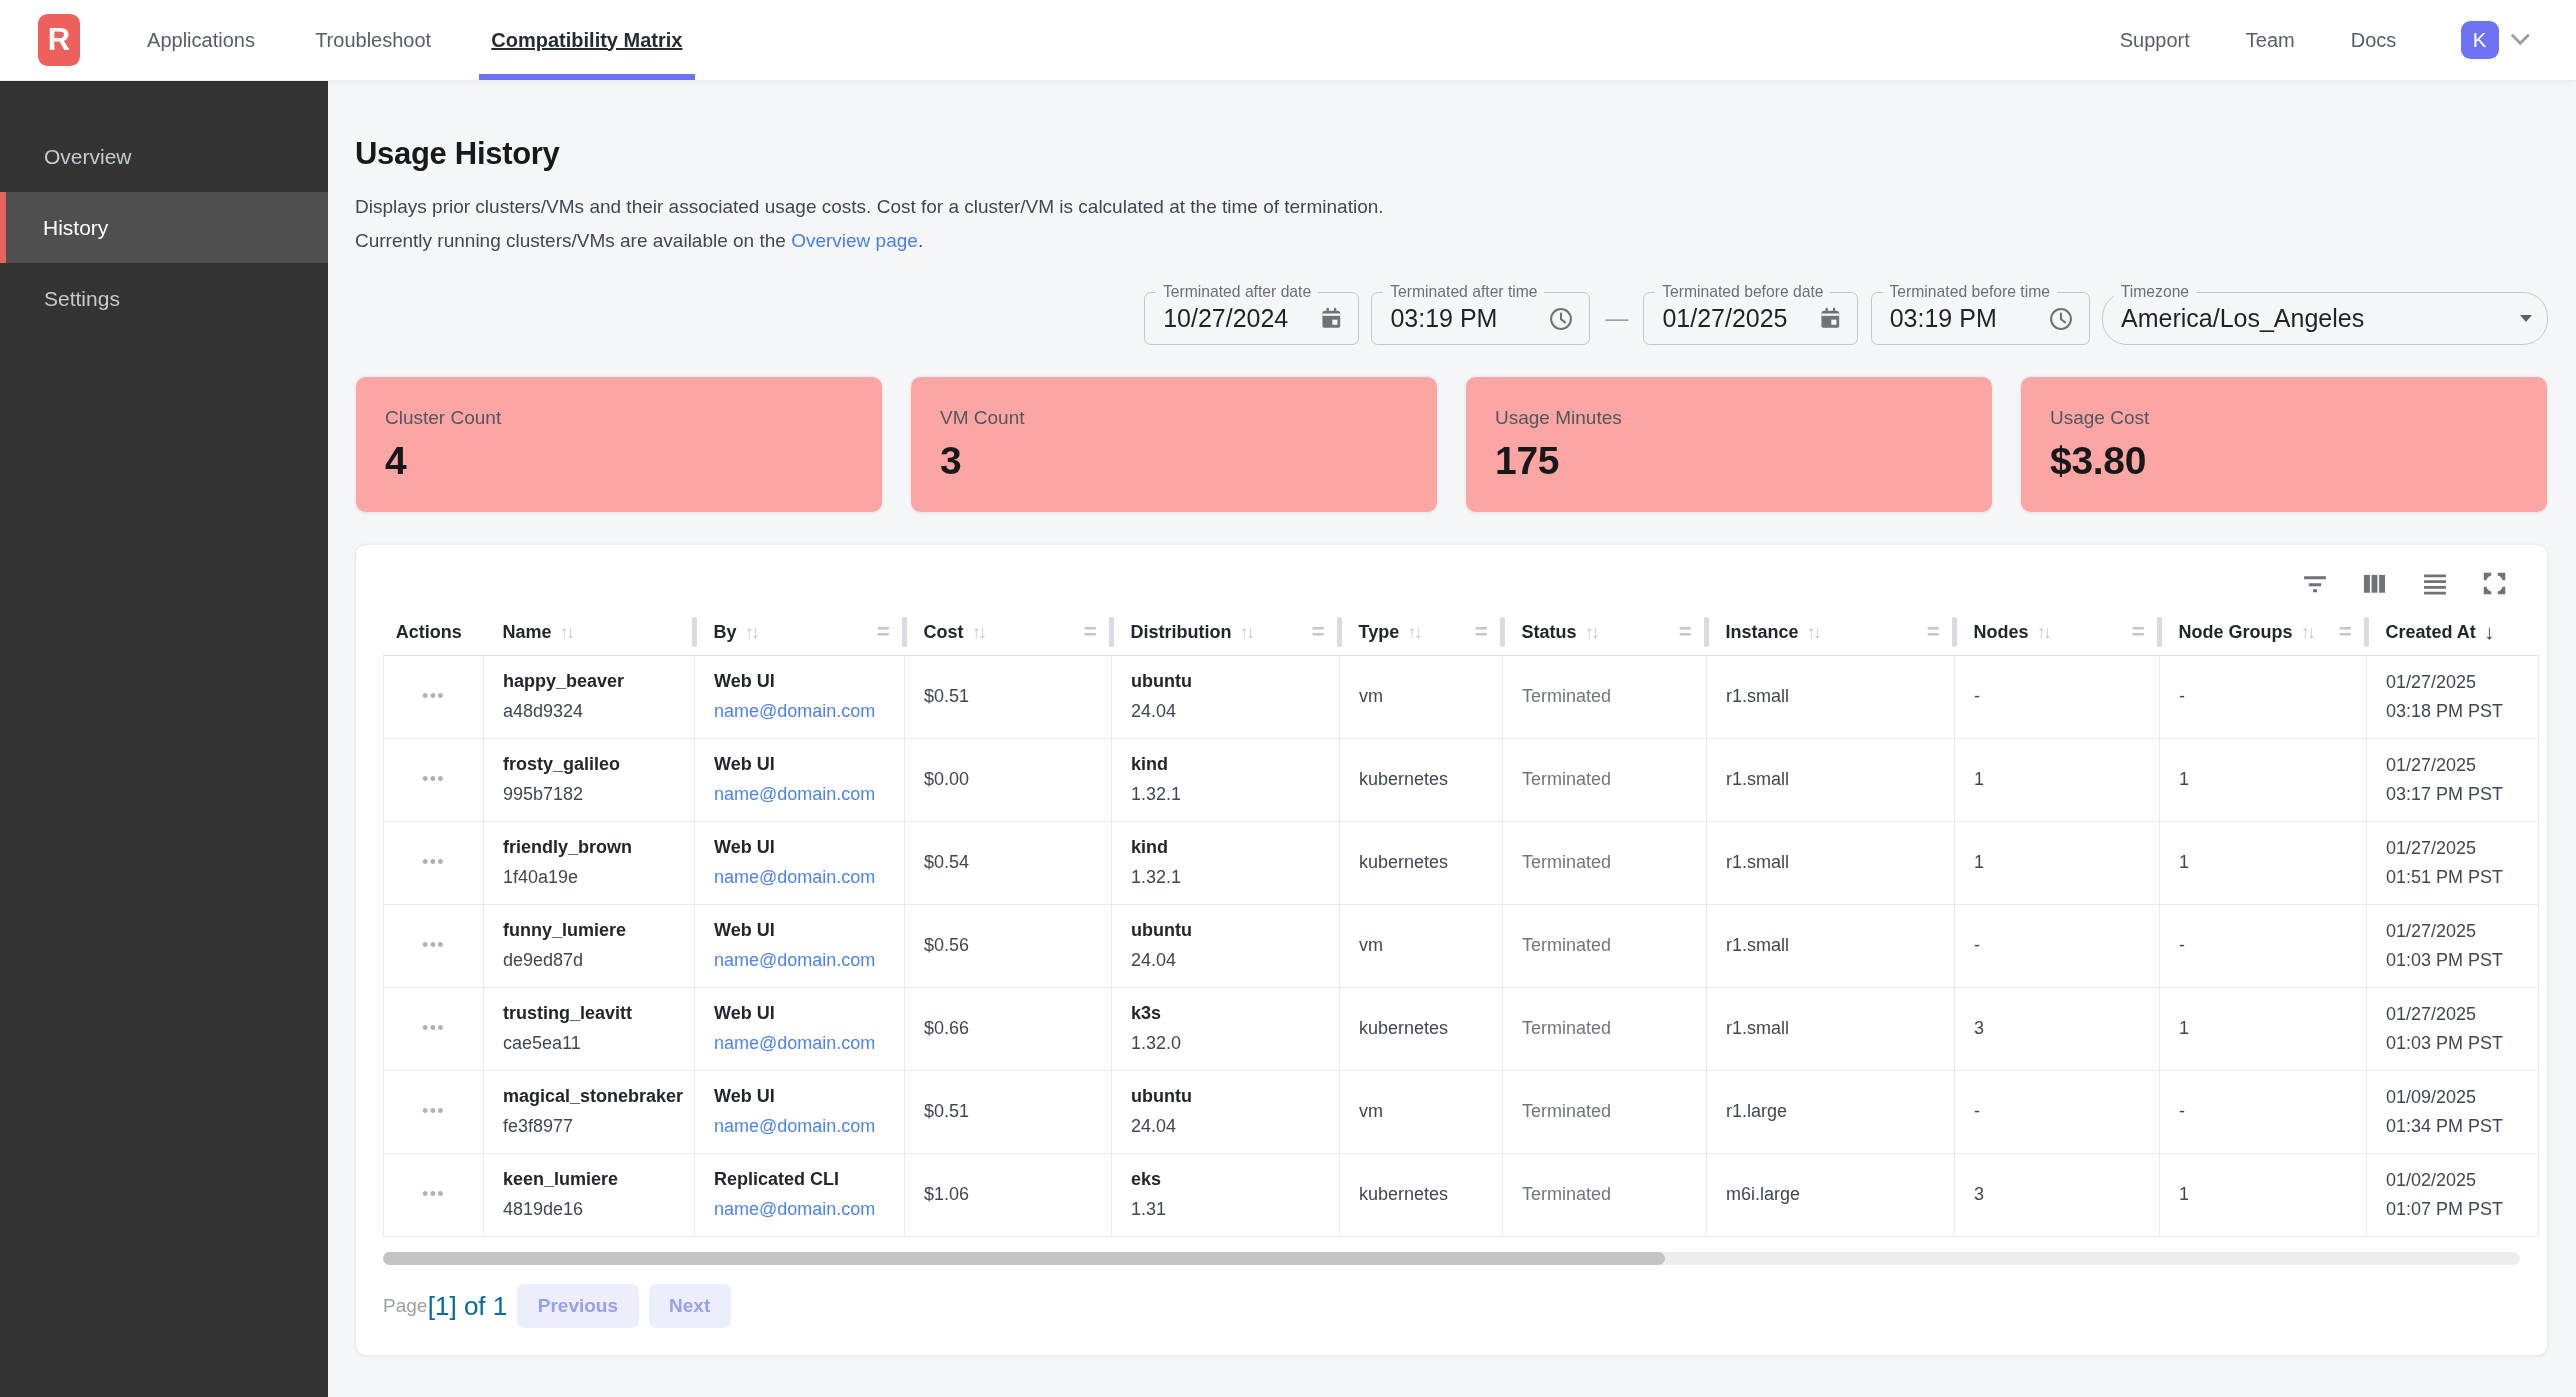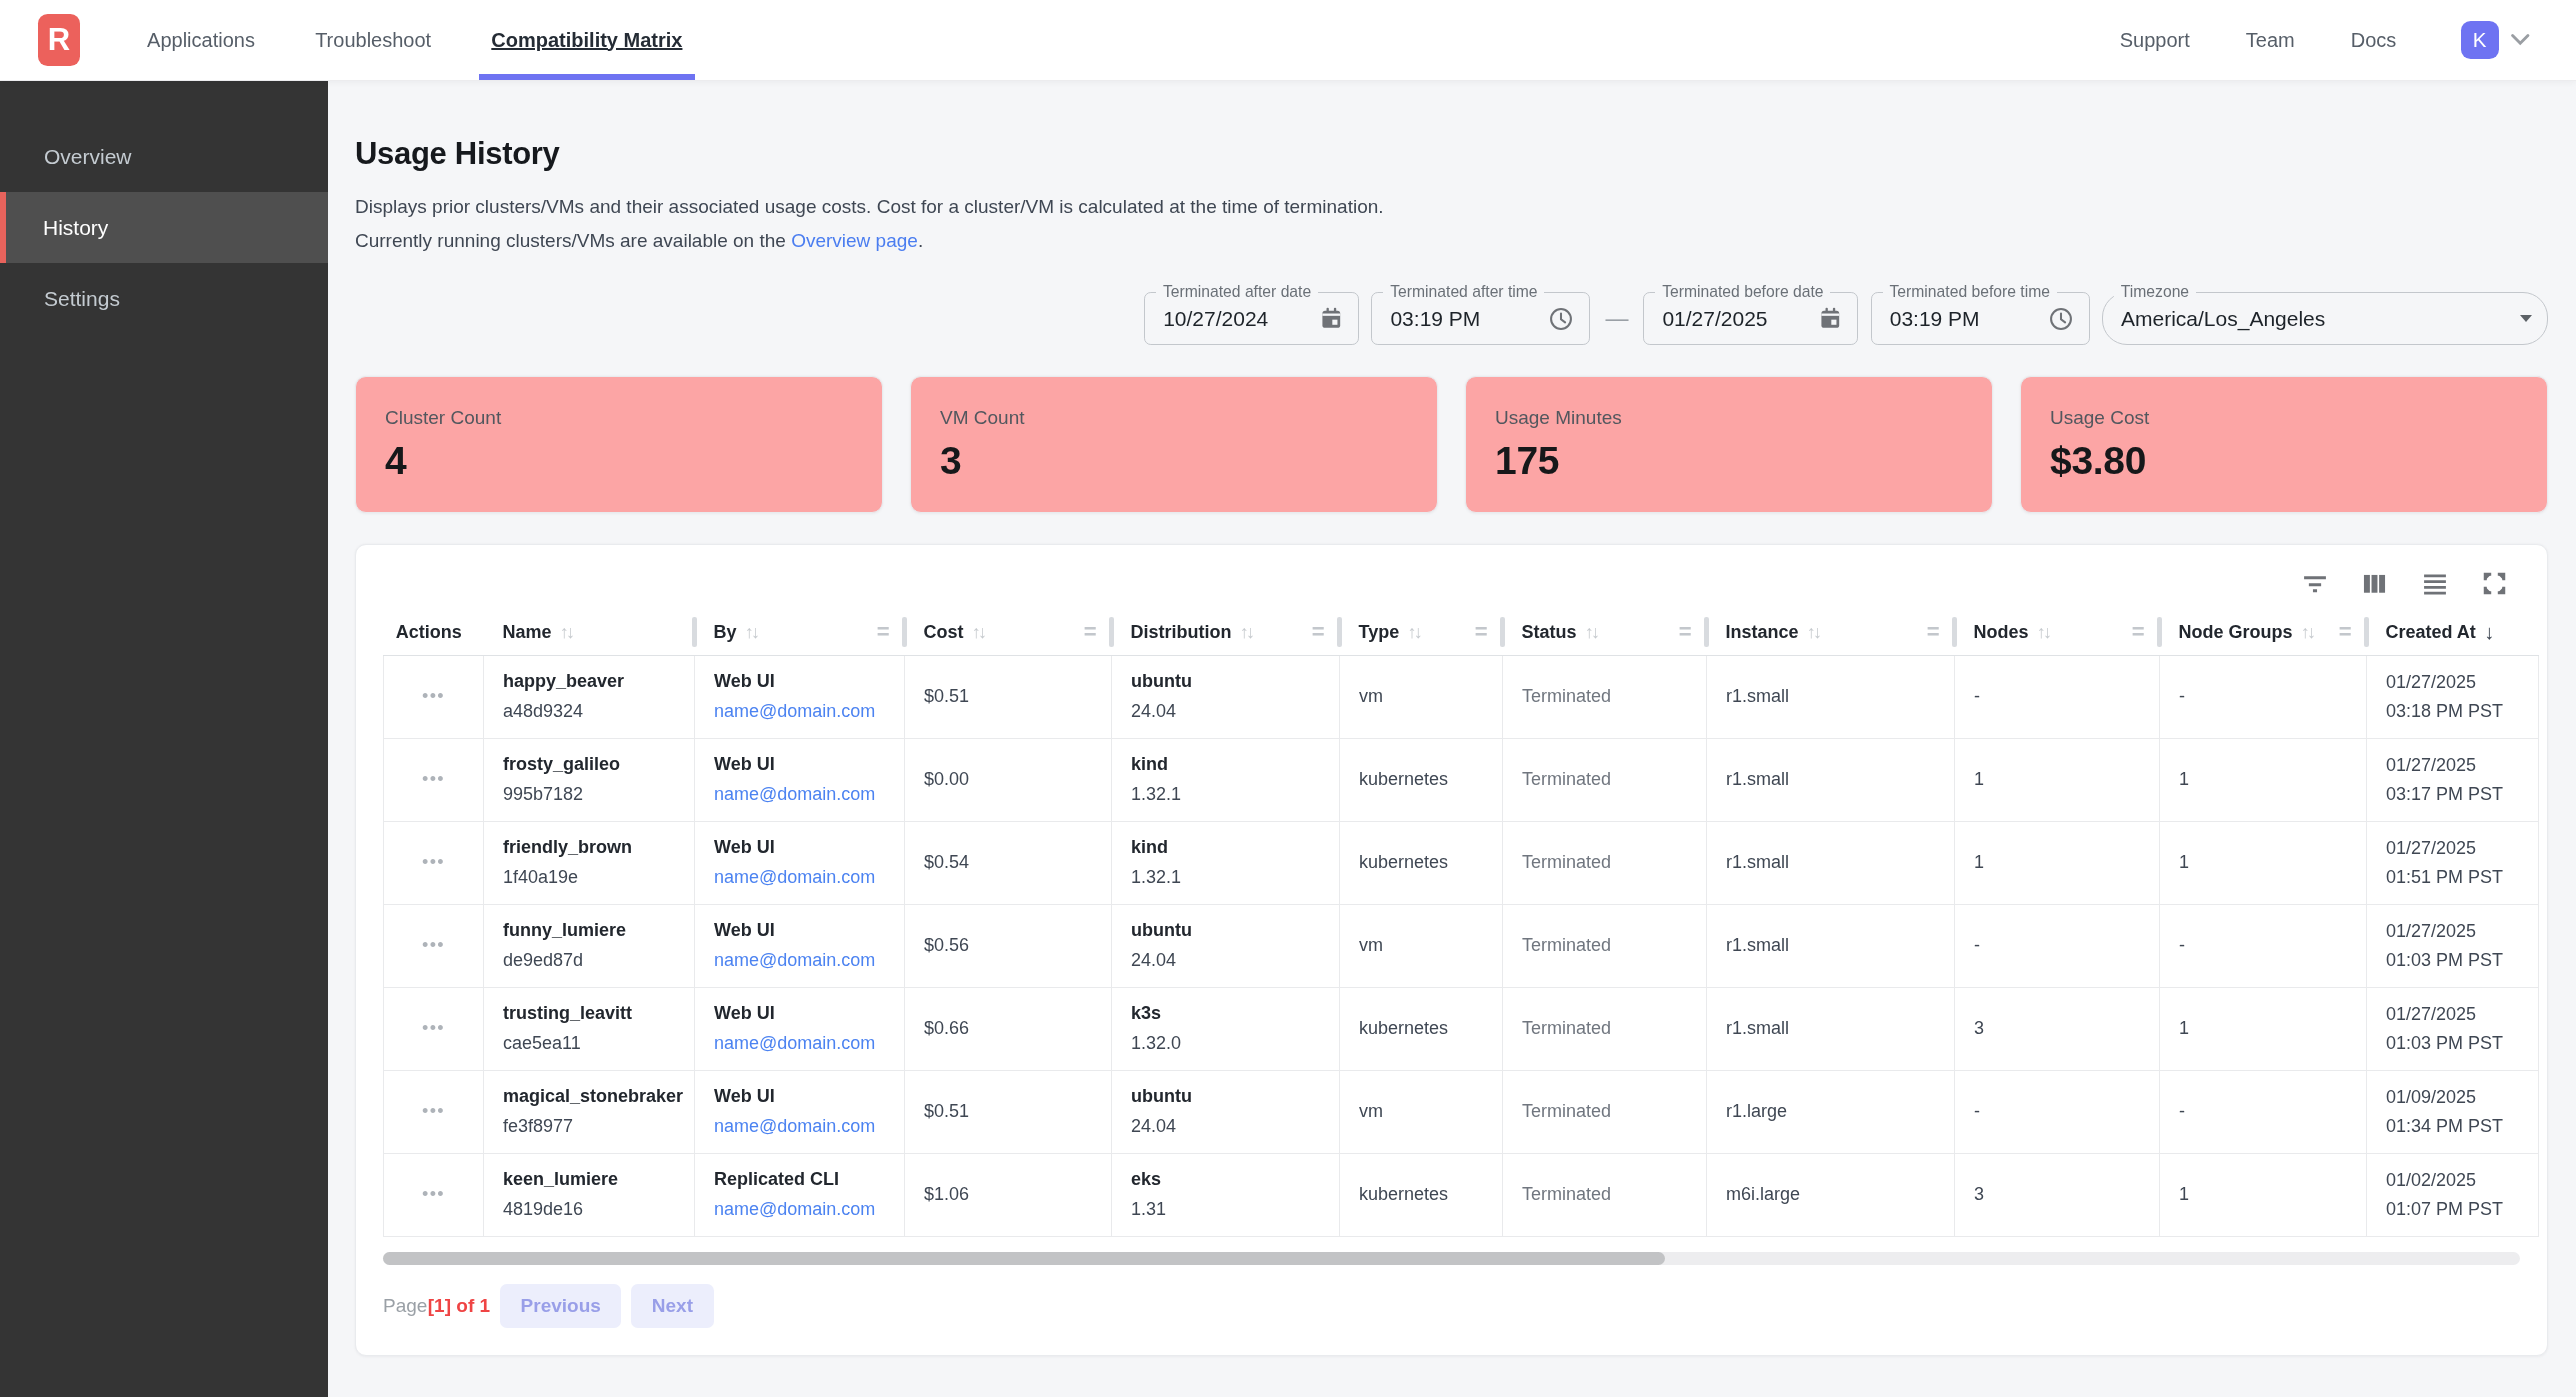--- a/index.html
+++ b/index.html
@@ -69,21 +69,21 @@
   }
   .field {
     position:relative; height:53px; border:1.4px solid #c3c7cc; border-radius:6.8px;
     display:flex; align-items:center; padding:0 15px 0 18px; cursor:pointer;
     background:transparent;
   }
   .field .flabel {
     position:absolute; top:-10.3px; left:11px; font-size:15.7px; color:#6a7077;
     background:#f5f6f8; padding:0 6.8px; white-space:nowrap;
   }
-  .field .fvalue { font-size:21px; color:#1d2329; margin-right:18px; white-space:nowrap; }
+  .field .fvalue { font-size:25px; color:#1d2329; margin-right:18px; white-space:nowrap; }
   .field.w-date  { width:215px; }
   .field.w-time  { width:219px; }
   .field.w-tz    { width:446px;border-radius:25px; }
   .field .ficon { margin-left:auto; display:flex; align-items:center; }
   .caret {
     width:0; height:0; margin-left:auto;
     border-left:6.2px solid transparent; border-right:6.2px solid transparent;
     border-top:7.5px solid #5c6166;
   }
   .dash { font-size:23px; color:#9aa0a6; margin:0 2.7px; }
@@ -131,21 +131,21 @@
   }
   td.c-status div { color:#70767f; }
   td.c-created div { line-height:29px; }
   
   .hscroll { margin-top:15px; height:13.7px; background:#ededef; border-radius:6.8px; position:relative; }
   .hscroll-thumb { position:absolute; left:0; top:0; height:13.7px; width:60%;
     background:#c2c3c5; border-radius:6.8px; cursor:grab; }
   
   .pagination { display:flex; align-items:center; gap:10px; margin-top:19px; padding-right:6.8px; }
   .page-label { font-size:19px; color:#9aa0a6; }
-  .page-value { font-size:19px; font-weight:700; color:#ef4444; margin-left:-9.6px; }
+  .page-value { font-size:26px; font-weight:400; color:#0369a1; margin-left:-9.6px; }
   .pg-btn {
     background:#eceefc; color:#999fe8; border:none; border-radius:6.8px;
     font-size:19px; font-weight:700; padding:11px 20.5px; cursor:default;
     font-family:inherit;
   }
 </style>
 </head>
 <body>
 
 <header class="topbar">

